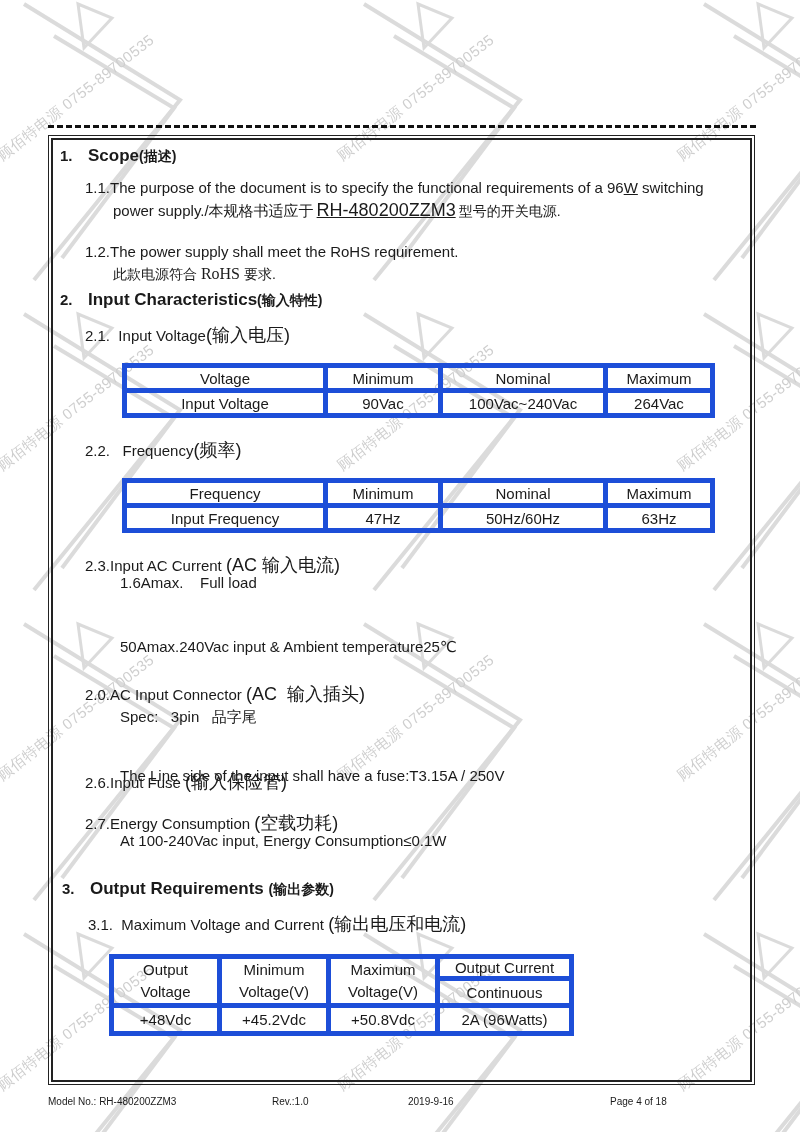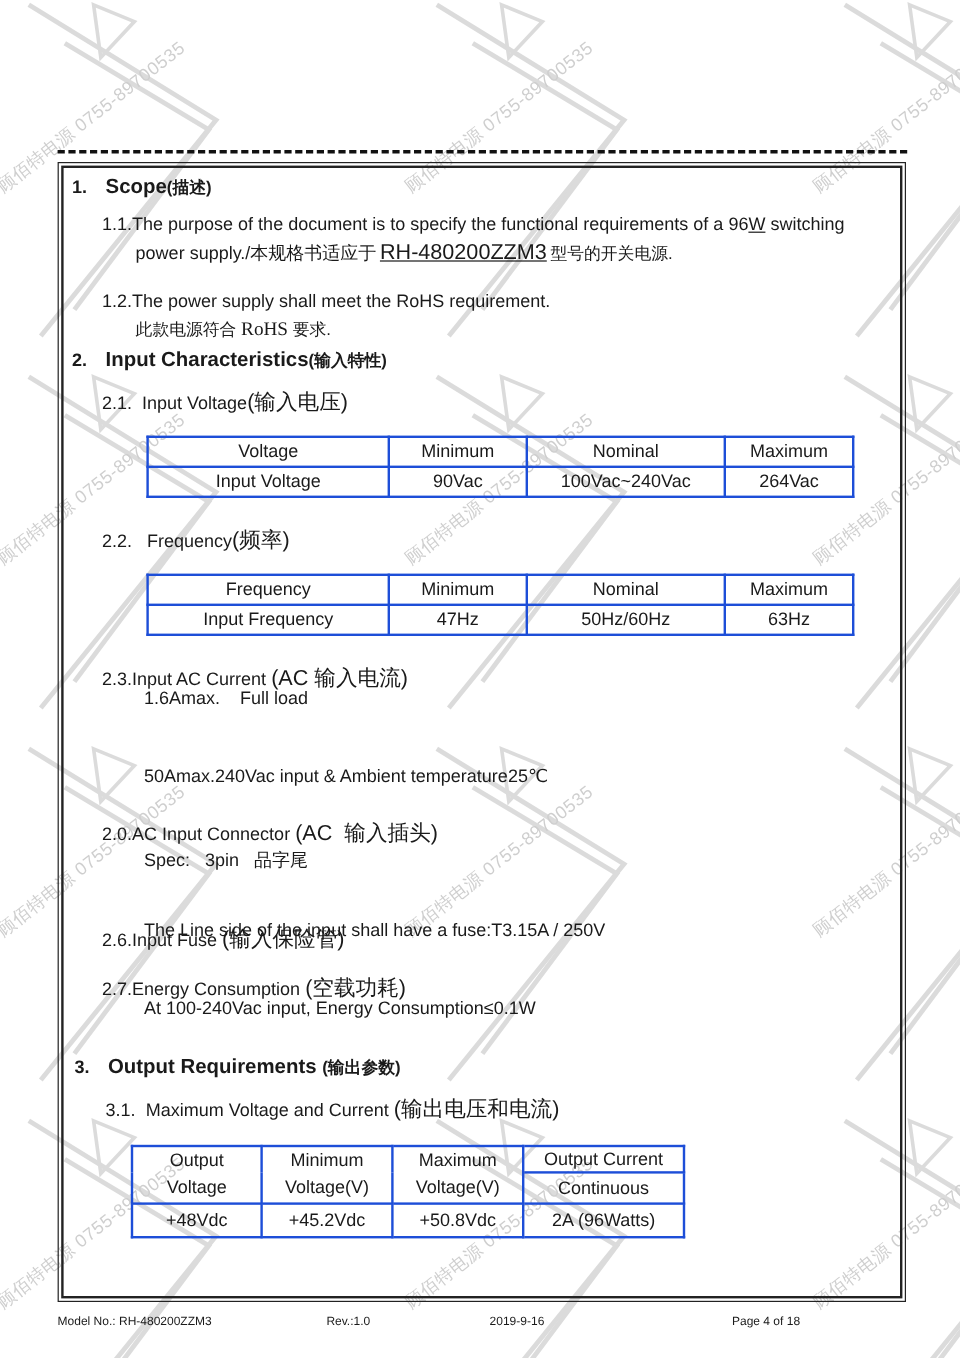--- a/index.html
+++ b/index.html
@@ -30,21 +30,21 @@
         padding-left:28px;text-indent:-28px;}
   .para .cnline{font-size:14px;}
   .u{text-decoration:underline;}
   .model{font-size:18px;text-decoration:underline;padding:0 3px;}
   .serif{font-family:"Liberation Serif","DejaVu Serif",serif;font-size:16px;}
   .item{position:absolute;font-size:15px;white-space:pre;}
   .item .cn{font-size:18px;}
   .detail{position:absolute;font-size:15px;white-space:pre;}
   .spec-table{position:absolute;border-collapse:collapse;table-layout:fixed;
               font-size:15px;text-align:center;border:2px solid #2b2b2b;}
-  .spec-table td{border:2px solid #1d4ed8;padding:0;overflow:hidden;}
+  .spec-table td{border:5px solid #1d4ed8;padding:0;overflow:hidden;}
   .t12 tr{height:25px;}
   .t3 .r1{height:22px;}
   .t3 .r2{height:26px;}
   .t3 .r3{height:28px;}
   .t3 td div{line-height:22px;}
   .footer-item{position:absolute;top:1096px;font-size:10px;white-space:pre;}
 </style>
 </head>
 <body>
 

